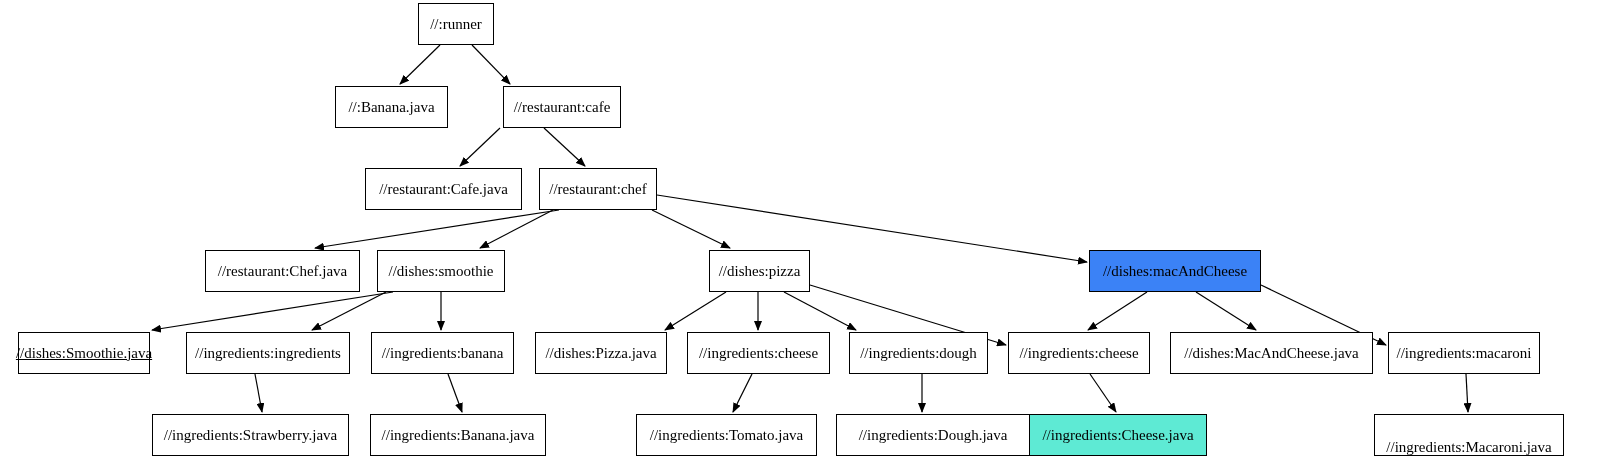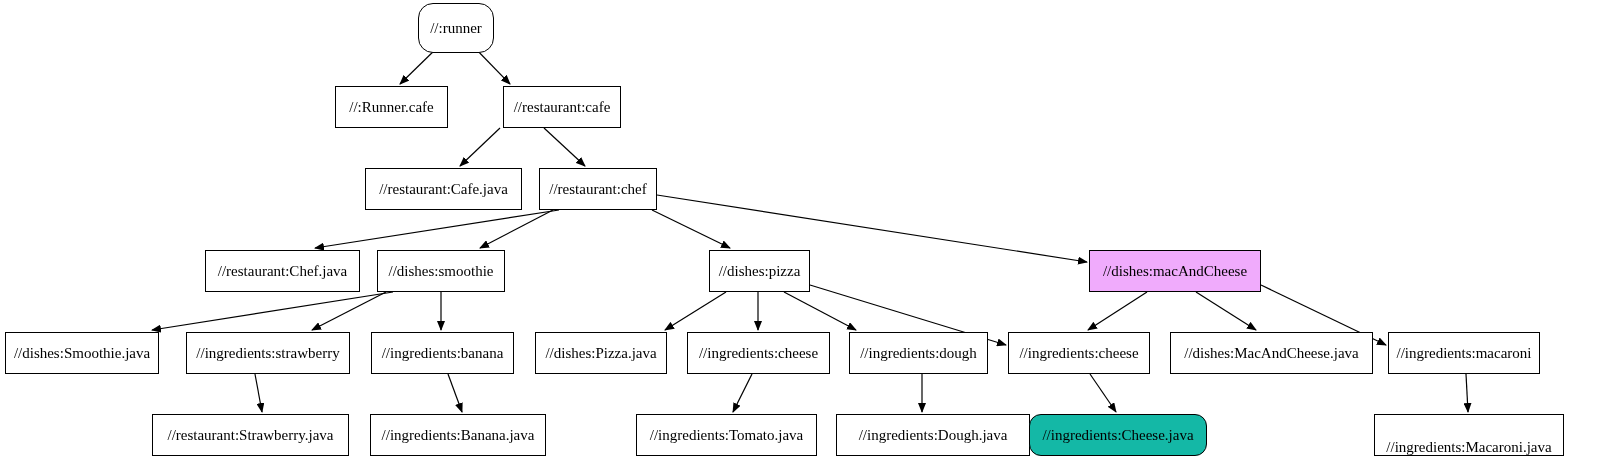--- a/index.html
+++ b/index.html
@@ -72,52 +72,52 @@
         <line x1="1261" y1="285" x2="1386" y2="345" stroke="#000000" stroke-width="1.2" marker-end="url(#arrowhead)"></line>
         <line x1="255" y1="374" x2="262" y2="412" stroke="#000000" stroke-width="1.2" marker-end="url(#arrowhead)"></line>
         <line x1="448" y1="374" x2="462" y2="412" stroke="#000000" stroke-width="1.2" marker-end="url(#arrowhead)"></line>
         <line x1="752" y1="374" x2="733" y2="412" stroke="#000000" stroke-width="1.2" marker-end="url(#arrowhead)"></line>
         <line x1="922" y1="374" x2="922" y2="412" stroke="#000000" stroke-width="1.2" marker-end="url(#arrowhead)"></line>
         <line x1="1090" y1="374" x2="1116" y2="412" stroke="#000000" stroke-width="1.2" marker-end="url(#arrowhead)"></line>
         <line x1="1466" y1="374" x2="1468" y2="412" stroke="#000000" stroke-width="1.2" marker-end="url(#arrowhead)"></line>
       </g>
   </svg>
   <div id="nodes-group">
-      <div class="graph-node" style="left: 418px; top: 3px; width: 76px; height: 50px; border-color: rgb(0, 0, 0); background: rgb(255, 255, 255); border-radius: 15px;">
+      <div class="graph-node" style="left: 418px; top: 3px; width: 76px; height: 42px; border-color: rgb(0, 0, 0); background: rgb(255, 255, 255);">
         <span class="node-label">//:runner</span>
       </div>
       <div class="graph-node" style="left: 335px; top: 86px; width: 113px; height: 42px; border-color: rgb(0, 0, 0); background: rgb(255, 255, 255);">
-        <span class="node-label">//:Runner.cafe</span>
+        <span class="node-label">//:Banana.java</span>
       </div>
       <div class="graph-node" style="left: 463px; top: 86px; width: 118px; height: 42px; border-color: rgb(0, 0, 0); background: rgb(255, 255, 255); margin-left: 40px;">
         <span class="node-label">//restaurant:cafe</span>
       </div>
       <div class="graph-node" style="left: 365px; top: 168px; width: 157px; height: 42px; border-color: rgb(0, 0, 0); background: rgb(255, 255, 255);">
         <span class="node-label">//restaurant:Cafe.java</span>
       </div>
       <div class="graph-node" style="left: 539px; top: 168px; width: 118px; height: 42px; border-color: rgb(0, 0, 0); background: rgb(255, 255, 255);">
         <span class="node-label">//restaurant:chef</span>
       </div>
       <div class="graph-node" style="left: 205px; top: 250px; width: 155px; height: 42px; border-color: rgb(0, 0, 0); background: rgb(255, 255, 255);">
         <span class="node-label">//restaurant:Chef.java</span>
       </div>
       <div class="graph-node" style="left: 377px; top: 250px; width: 128px; height: 42px; border-color: rgb(0, 0, 0); background: rgb(255, 255, 255); text-align: right;">
         <span class="node-label">//dishes:smoothie</span>
       </div>
       <div class="graph-node" style="left: 709px; top: 250px; width: 101px; height: 42px; border-color: rgb(0, 0, 0); background: rgb(255, 255, 255);">
         <span class="node-label">//dishes:pizza</span>
       </div>
-      <div class="graph-node" style="left: 1089px; top: 250px; width: 172px; height: 42px; border-color: rgb(0, 0, 0); background: #f0abfc; align-items: center;">
+      <div class="graph-node" style="left: 1089px; top: 250px; width: 172px; height: 42px; border-color: rgb(0, 0, 0); background: #3b82f6; align-items: center;">
         <span class="node-label">//dishes:macAndCheese</span>
       </div>
-      <div class="graph-node" style="left: 5px; top: 332px; width: 154px; height: 42px; border-color: rgb(0, 0, 0); background: rgb(255, 255, 255);">
+      <div class="graph-node" style="left: 18px; top: 332px; width: 132px; height: 42px; border-color: rgb(0, 0, 0); background: rgb(255, 255, 255); text-decoration: underline;">
         <span class="node-label">//dishes:Smoothie.java</span>
       </div>
       <div class="graph-node" style="left: 186px; top: 332px; width: 164px; height: 42px; border-color: rgb(0, 0, 0); background: rgb(255, 255, 255);">
-        <span class="node-label">//ingredients:strawberry</span>
+        <span class="node-label">//ingredients:ingredients</span>
       </div>
       <div class="graph-node" style="left: 371px; top: 332px; width: 143px; height: 42px; border-color: rgb(0, 0, 0); background: rgb(255, 255, 255);">
         <span class="node-label">//ingredients:banana</span>
       </div>
       <div class="graph-node" style="left: 535px; top: 332px; width: 132px; height: 42px; border-color: rgb(0, 0, 0); background: rgb(255, 255, 255);">
         <span class="node-label">//dishes:Pizza.java</span>
       </div>
       <div class="graph-node" style="left: 687px; top: 332px; width: 143px; height: 42px; border-color: rgb(0, 0, 0); background: rgb(255, 255, 255);">
         <span class="node-label">//ingredients:cheese</span>
       </div>
@@ -127,31 +127,31 @@
       <div class="graph-node" style="left: 1008px; top: 332px; width: 142px; height: 42px; border-color: rgb(0, 0, 0); background: rgb(255, 255, 255);">
         <span class="node-label">//ingredients:cheese</span>
       </div>
       <div class="graph-node" style="left: 1170px; top: 332px; width: 203px; height: 42px; border-color: rgb(0, 0, 0); background: rgb(255, 255, 255);">
         <span class="node-label">//dishes:MacAndCheese.java</span>
       </div>
       <div class="graph-node" style="left: 1388px; top: 332px; width: 152px; height: 42px; border-color: rgb(0, 0, 0); background: rgb(255, 255, 255);">
         <span class="node-label">//ingredients:macaroni</span>
       </div>
       <div class="graph-node" style="left: 152px; top: 414px; width: 197px; height: 42px; border-color: rgb(0, 0, 0); background: rgb(255, 255, 255);">
-        <span class="node-label">//restaurant:Strawberry.java</span>
+        <span class="node-label">//ingredients:Strawberry.java</span>
       </div>
       <div class="graph-node" style="left: 370px; top: 414px; width: 176px; height: 42px; border-color: rgb(0, 0, 0); background: rgb(255, 255, 255);">
         <span class="node-label">//ingredients:Banana.java</span>
       </div>
       <div class="graph-node" style="left: 636px; top: 414px; width: 181px; height: 42px; border-color: rgb(0, 0, 0); background: rgb(255, 255, 255);">
         <span class="node-label">//ingredients:Tomato.java</span>
       </div>
       <div class="graph-node" style="left: 836px; top: 414px; width: 194px; height: 42px; border-color: rgb(0, 0, 0); background: rgb(255, 255, 255);">
         <span class="node-label">//ingredients:Dough.java</span>
       </div>
-      <div class="graph-node" style="left: 1029px; top: 414px; width: 178px; height: 42px; border-color: rgb(0, 0, 0); background: #14b8a6; border-radius: 12px;">
+      <div class="graph-node" style="left: 1029px; top: 414px; width: 178px; height: 42px; border-color: rgb(0, 0, 0); background: #5eead4;">
         <span class="node-label">//ingredients:Cheese.java</span>
       </div>
       <div class="graph-node" style="left: 1374px; top: 414px; width: 190px; height: 42px; border-color: rgb(0, 0, 0); background: rgb(255, 255, 255); align-items: flex-end;">
         <span class="node-label">//ingredients:Macaroni.java</span>
       </div>
     </div>
 </div>
 
 </body></html>

